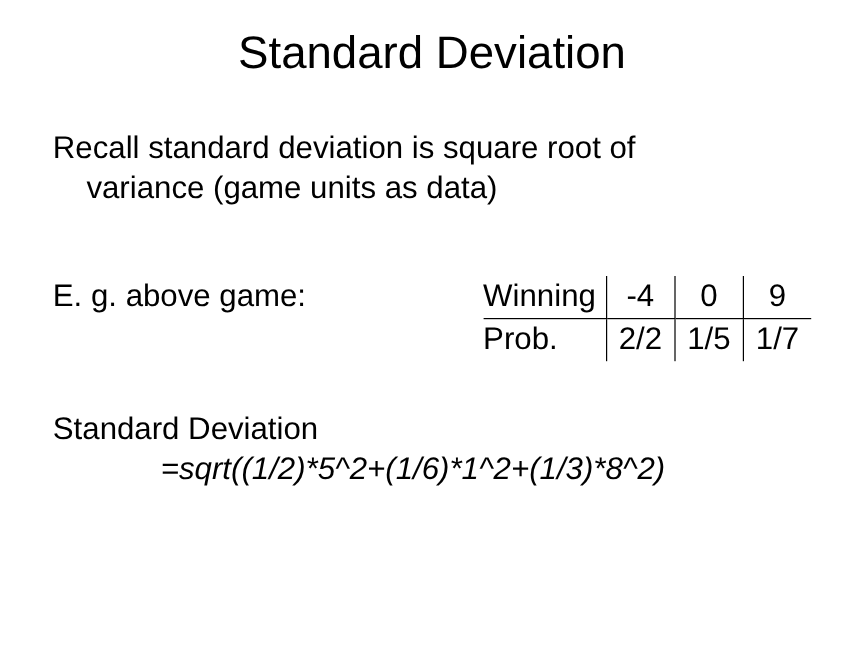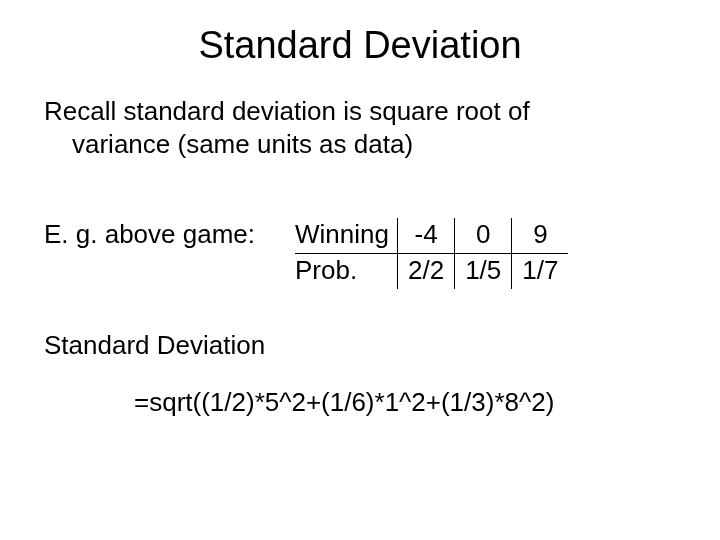--- a/index.html
+++ b/index.html
@@ -22,30 +22,31 @@
     text-align: center;
     padding-top: 24px;
     font-weight: normal;
   }
   .body {
     font-size: 26px;
     line-height: 1.28;
     padding: 0 44px;
   }
   .para1 {
-    margin-top: 28px;
+    margin-top: 40px;
   }
   .indent {
     padding-left: 28px;
     display: block;
   }
   .row2 {
     margin-top: 56px;
     display: flex;
     align-items: flex-start;
+    justify-content: space-between;
   }
   .eg {
     flex: 0 0 auto;
     padding-right: 40px;
   }
   .tablewrap {
     font-size: 26px;
   }
   table {
     border-collapse: collapse;
@@ -64,36 +65,36 @@
     border-bottom: 1.5px solid #000;
     margin-left: 28px;
   }
   td.vb {
     border-left: 1.5px solid #000;
   }
   .sd {
     margin-top: 40px;
   }
   .formula {
-    margin-top: 24px;
     padding-left: 90px;
+    font-style: italic;
   }
 </style>
 </head>
 <body>
 
 <div class="slide">
 
   <div class="title">Standard Deviation</div>
 
   <div class="body">
 
     <div class="para1">
       <span>Recall standard deviation is square root of</span><br>
-      <span class="indent">variance (same units as data)</span>
+      <span class="indent">variance (game units as data)</span>
     </div>
 
     <div class="row2">
       <div class="eg">E. g. above game:</div>
       <div class="tablewrap">
         <table>
           <tbody>
               <tr class="toprow">
             <td class="lbl">Winning</td>
             <td class="vb">-4</td>

